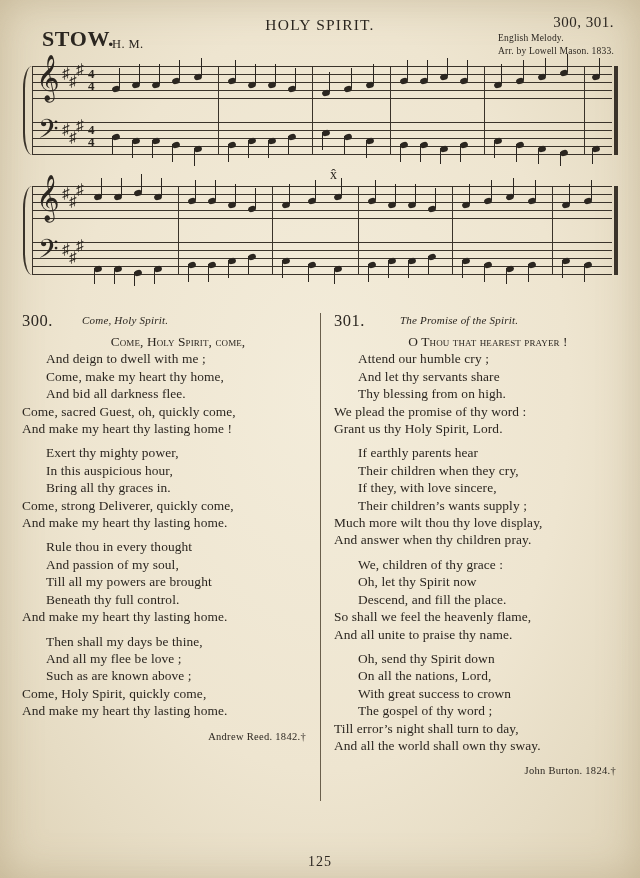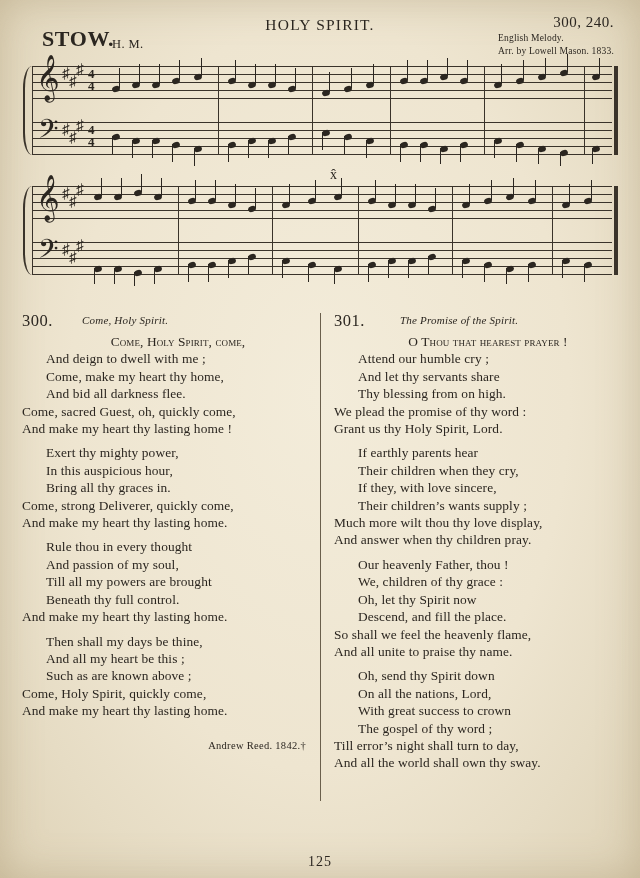--- a/index.html
+++ b/index.html
@@ -217,41 +217,41 @@
   .indent1 { padding-left: 24px; }
   .indent0 { padding-left: 0px; }
   .smallcaps {
     font-variant: small-caps;
     text-align: center;
   }
   .author {
     text-align: right;
     font-size: 10.5px;
     letter-spacing: 0.3px;
-    margin-top: 20px;
+    margin-top: 11px;
     padding-right: 4px;
   }
   .author.r { padding-right: 2px; }
   .page-number {
     position: absolute;
     left: 0; right: 0;
     bottom: 8px;
     text-align: center;
     font-size: 14px;
     letter-spacing: 1px;
   }
 </style>
 </head>
 <body>
 
 <div class="page">
 
   <div class="header">
     <div class="running-title">HOLY SPIRIT.</div>
-    <div class="hymn-nums">300, 240.</div>
+    <div class="hymn-nums">300, 301.</div>
     <div class="tune-name">STOW.</div>
     <div class="tune-meter">H. M.</div>
     <div class="attrib-top">
       <div class="l1">English Melody.</div>
       <div class="l2">Arr. by Lowell Mason.  1833.</div>
     </div>
   </div>
 
   <div class="music">
 
@@ -534,21 +534,21 @@
       <div class="stanza">
         <div class="line indent1">Rule thou in every thought</div>
         <div class="line indent1">And passion of my soul,</div>
         <div class="line indent1">Till all my powers are brought</div>
         <div class="line indent1">Beneath thy full control.</div>
         <div class="line indent0">And make my heart thy lasting home.</div>
       </div>
 
       <div class="stanza">
         <div class="line indent1">Then shall my days be thine,</div>
-        <div class="line indent1">And all my heart be this ;</div>
+        <div class="line indent1">And all my flee be love ;</div>
         <div class="line indent1">Such as are known above ;</div>
         <div class="line indent0">Come, Holy Spirit, quickly come,</div>
         <div class="line indent0">And make my heart thy lasting home.</div>
       </div>
 
       <div class="author">Andrew Reed.  1842.†</div>
     </div>
 
     <div class="col right">
       <div class="hymn-head">
@@ -568,34 +568,34 @@
       <div class="stanza">
         <div class="line indent1">If earthly parents hear</div>
         <div class="line indent1">Their children when they cry,</div>
         <div class="line indent1">If they, with love sincere,</div>
         <div class="line indent1">Their children’s wants supply ;</div>
         <div class="line indent0">Much more wilt thou thy love display,</div>
         <div class="line indent0">And answer when thy children pray.</div>
       </div>
 
       <div class="stanza">
-        <div class="line indent1">Our heavenly Father, thou !</div>
         <div class="line indent1">We, children of thy grace :</div>
         <div class="line indent1">Oh, let thy Spirit now</div>
         <div class="line indent1">Descend, and fill the place.</div>
         <div class="line indent0">So shall we feel the heavenly flame,</div>
         <div class="line indent0">And all unite to praise thy name.</div>
       </div>
 
       <div class="stanza">
         <div class="line indent1">Oh, send thy Spirit down</div>
         <div class="line indent1">On all the nations, Lord,</div>
         <div class="line indent1">With great success to crown</div>
         <div class="line indent1">The gospel of thy word ;</div>
         <div class="line indent0">Till error’s night shall turn to day,</div>
         <div class="line indent0">And all the world shall own thy sway.</div>
       </div>
 
+      <div class="author r">John Burton.  1824.†</div>
     </div>
   </div>
 
   <div class="page-number">125</div>
 </div>
 
 </body></html>

